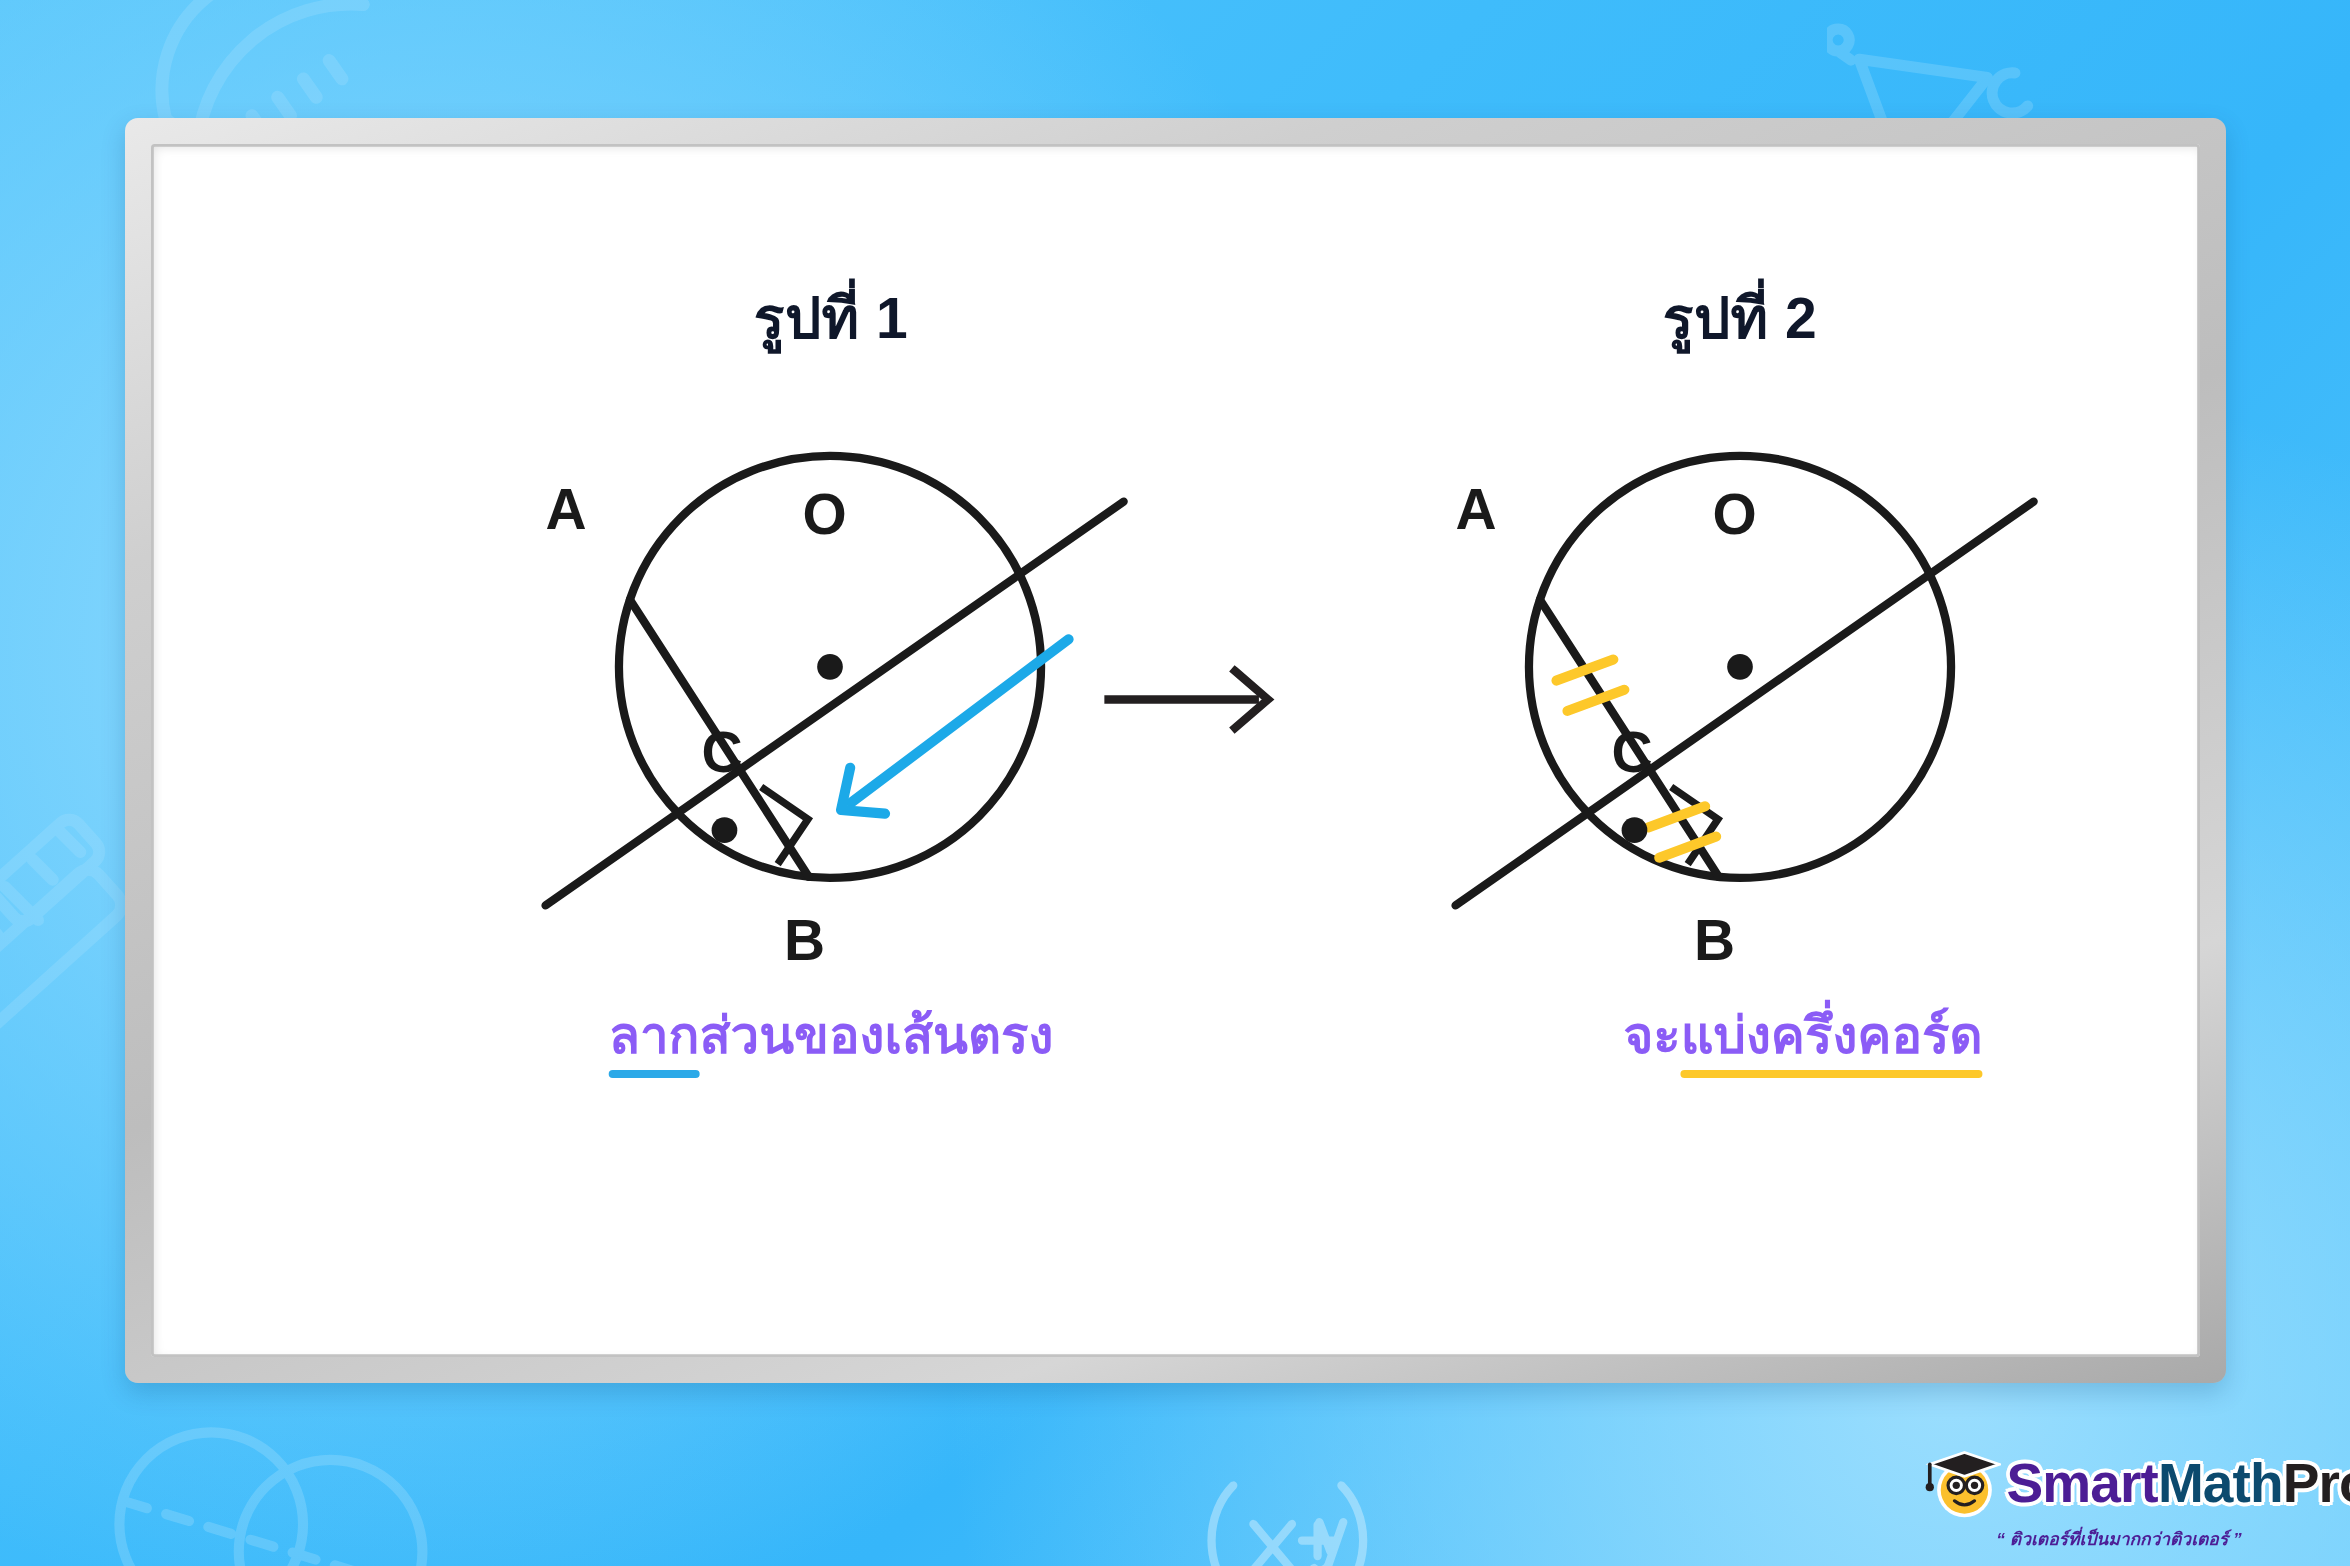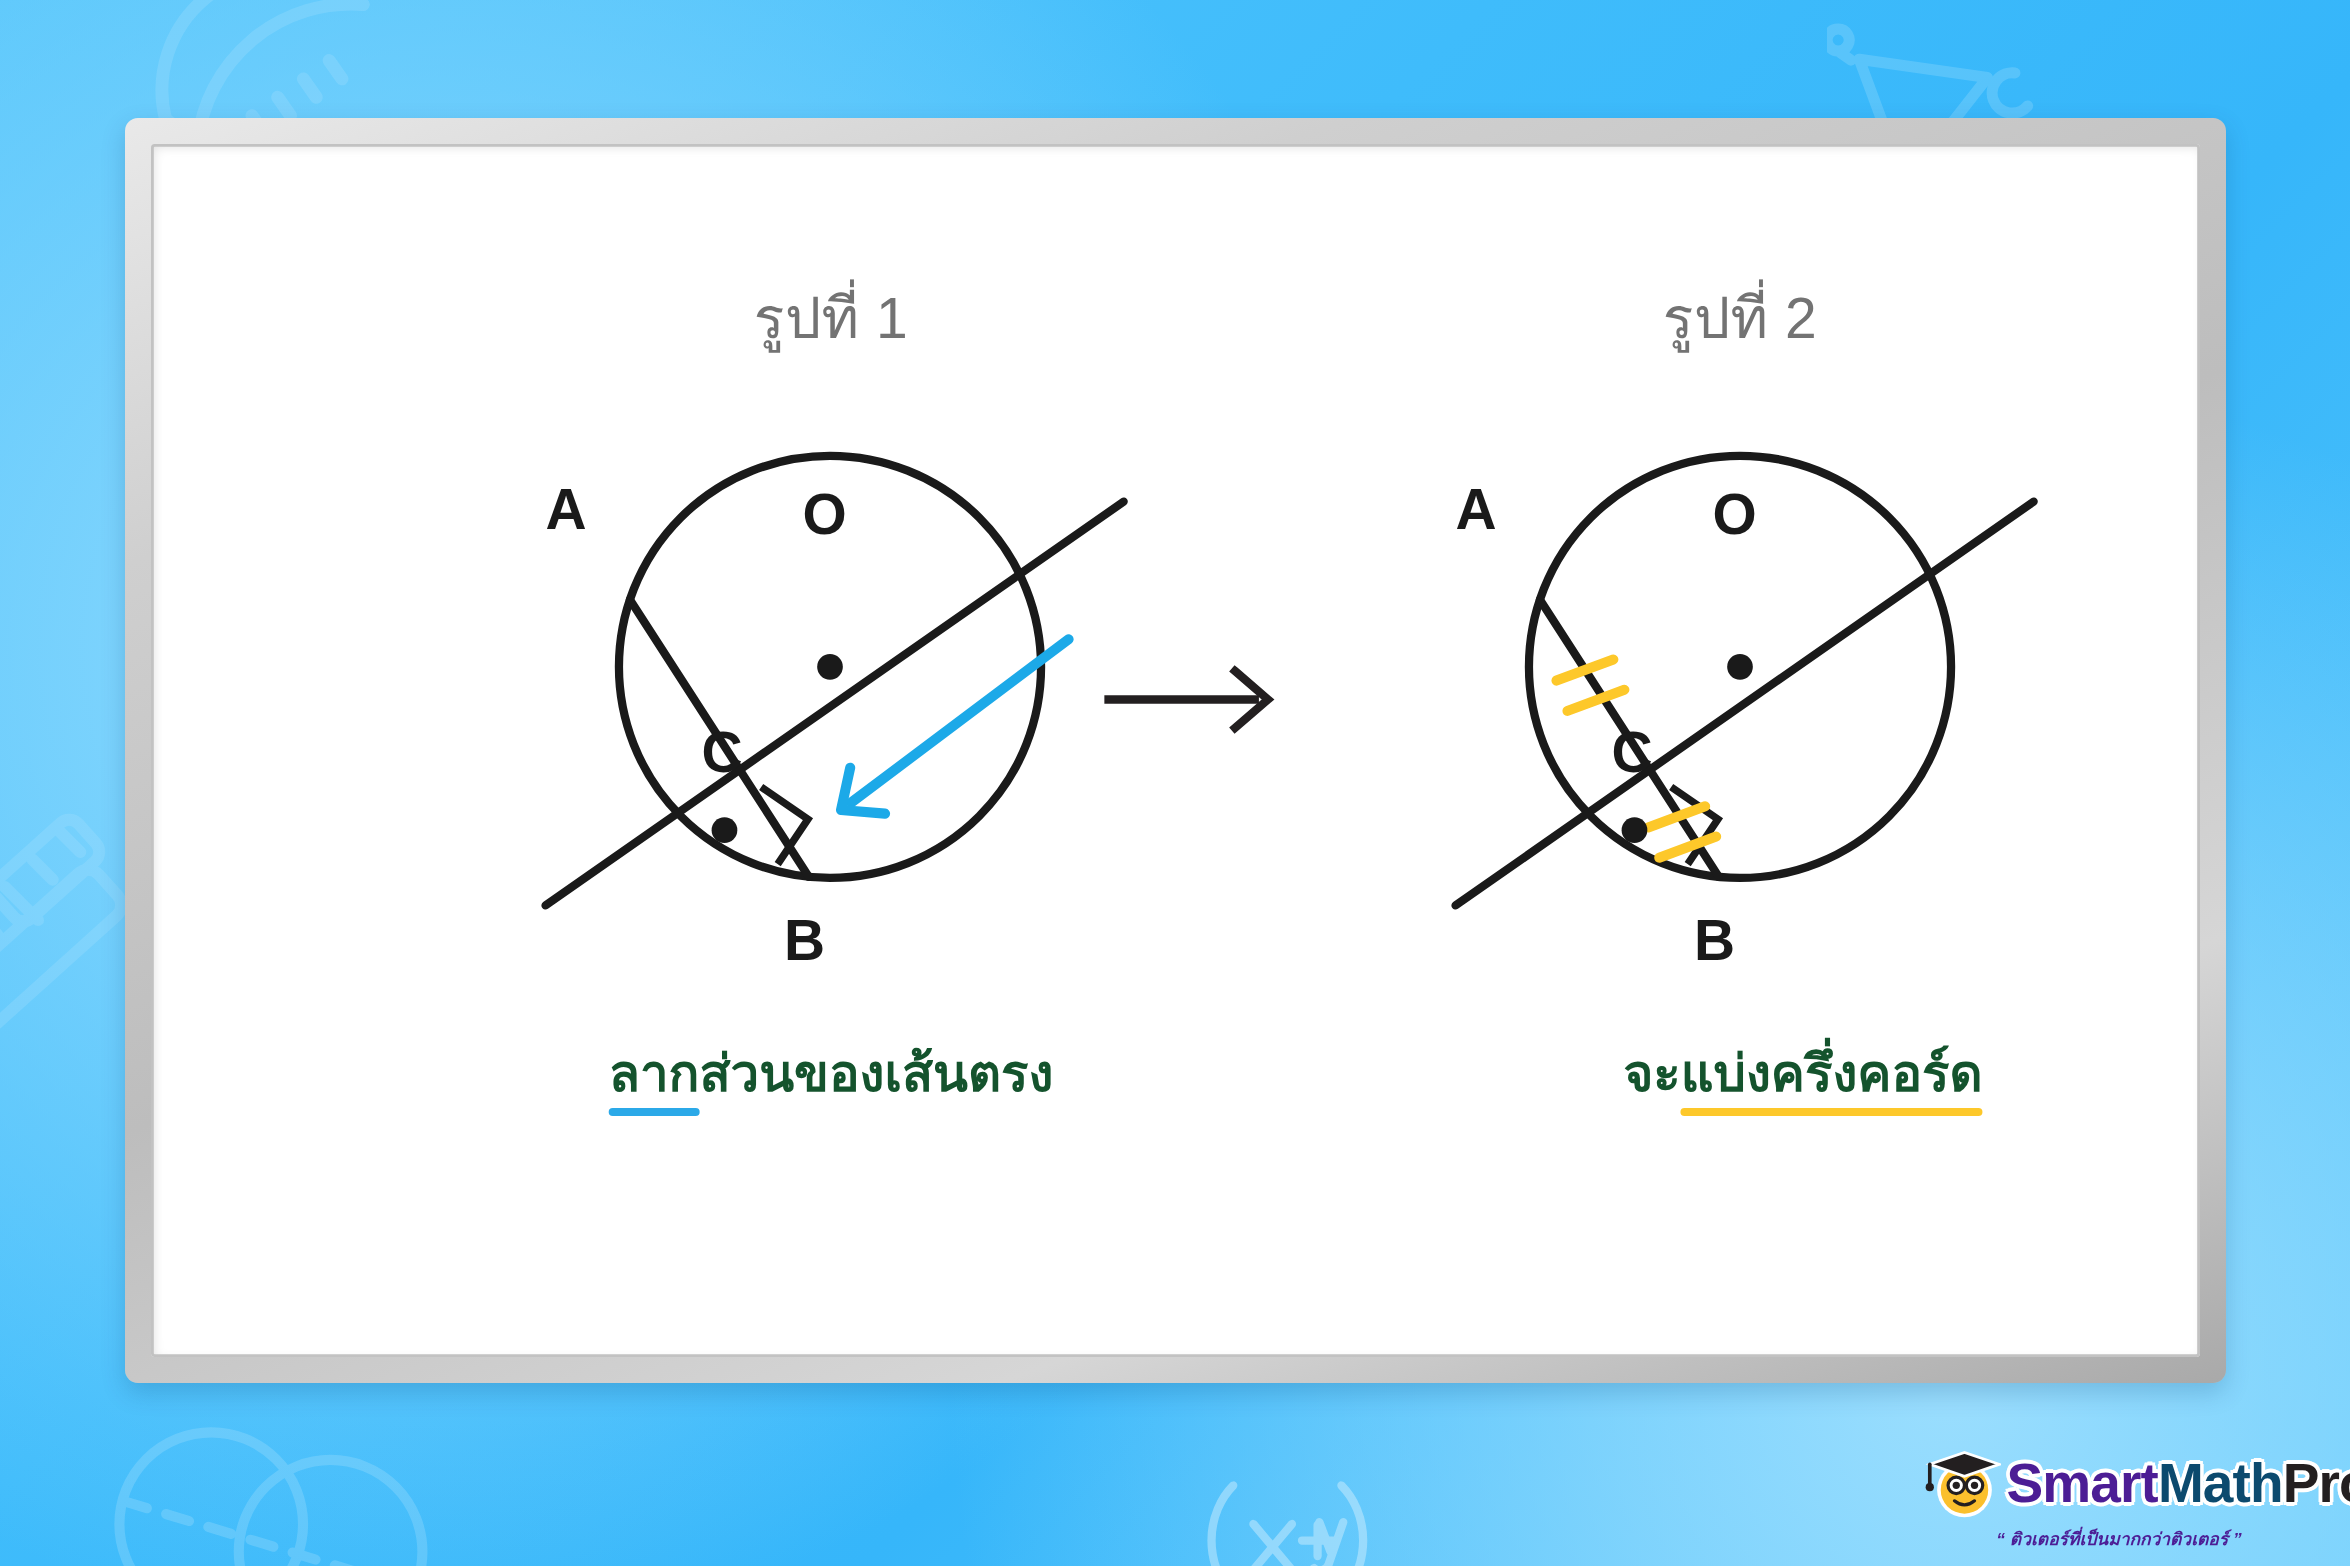--- a/index.html
+++ b/index.html
@@ -37,38 +37,37 @@
   .board-bevel{
     position:absolute;inset:11px;border-radius:9.2px;
     box-shadow:inset 0 0 0 1.8px rgba(255,255,255,.65);
     pointer-events:none;
   }
 
   .content{position:absolute;inset:0;}
 
   .fig-title{
     position:absolute;
-    font-size:57px;font-weight:normal;color:#737373;
+    font-size:57px;font-weight:bold;color:#0f172a;
     letter-spacing:0.5px;white-space:nowrap;
     transform:translateX(-50%);
   }
   #fig1-title{left:680px;top:129px;}
   #fig2-title{left:1589px;top:129px;}
 
   .figsvg{position:absolute;}
   #fig1-svg{left:275px;top:220px;}
   #fig2-svg{left:1185px;top:220px;}
   #arrow-svg{left:946px;top:514px;}
 
   .cap{
     position:absolute;transform:translateX(-50%);
     text-align:center;white-space:nowrap;
-    font-size:51px;font-weight:bold;color:#14532d;
+    font-size:51px;font-weight:bold;color:#8b5cf6;
     line-height:1.28;
-    margin-top:38px;
   }
   #fig1-cap{left:680px;top:859px;}
   #fig2-cap{left:1652px;top:859px;}
   .cap .line{display:block;position:relative;}
   .ul{position:relative;display:inline-block;}
   .ul::after{
     content:"";position:absolute;left:0;bottom:-10px;height:8.3px;width:100%;
     border-radius:4.6px;
   }
   .ul.blue::after{background:#2BA9E8;}

